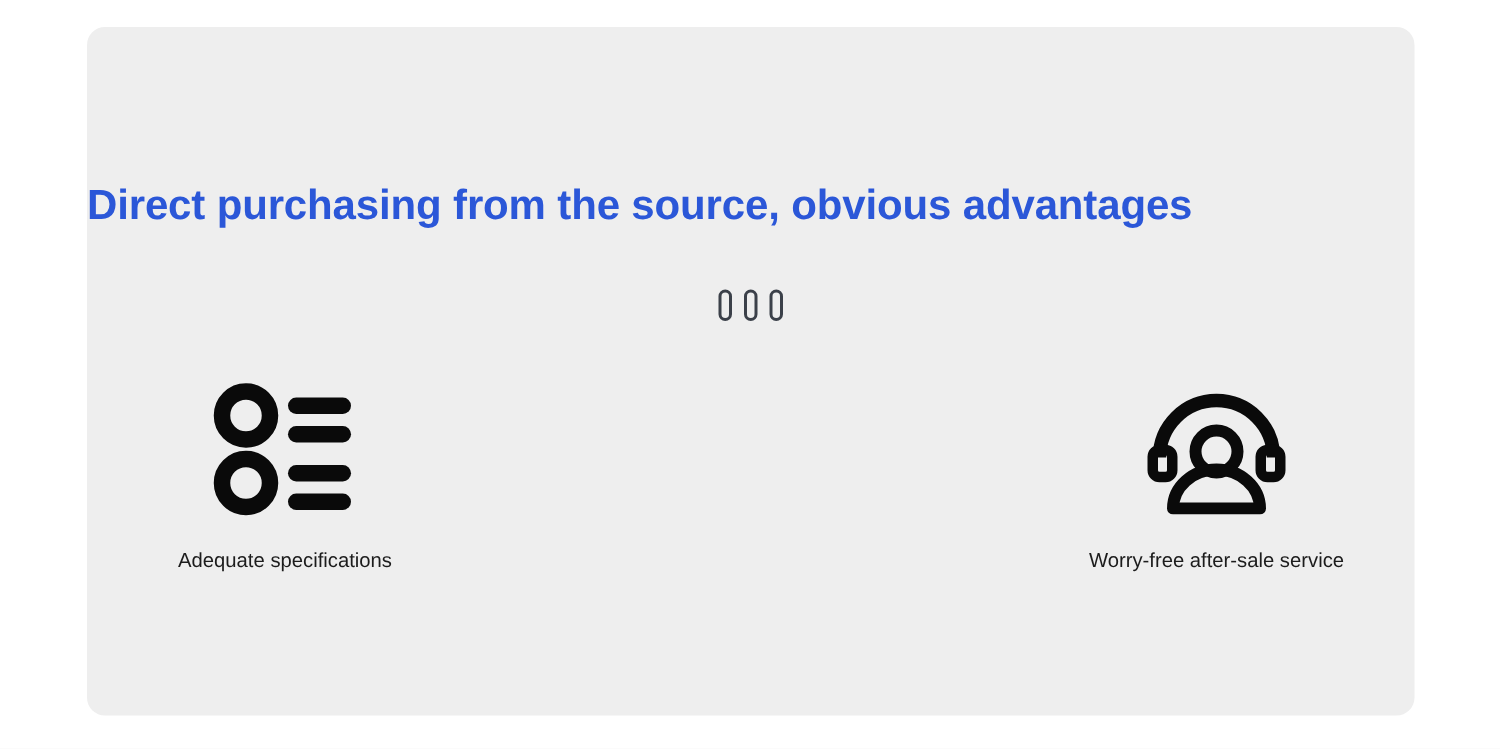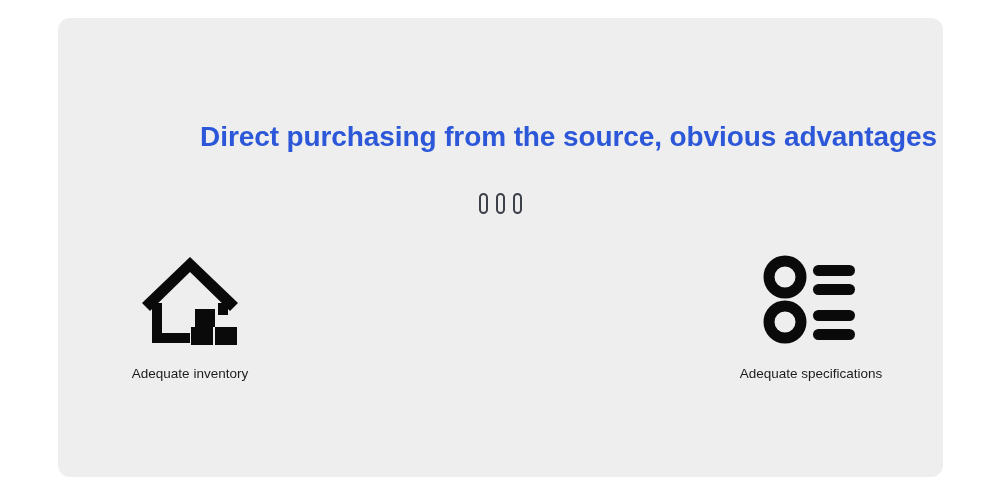--- a/index.html
+++ b/index.html
@@ -33,21 +33,21 @@
     border-radius: 12px;
     box-sizing: border-box;
   }
 
   
   .headline {
     position: absolute;
     left: 0;
     top: 103px;
     width: 879px;
-    text-align: right;
+    text-align: left;
     color: #2b57d8;
     font-family: "Liberation Sans Narrow", "Liberation Sans", sans-serif;
     font-size: 28px;
     font-weight: bold;
     letter-spacing: -0.1px;
     white-space: nowrap;
   }
 
   
   .separator {
@@ -116,57 +116,53 @@
     <div class="headline">Direct purchasing from the source, obvious advantages</div>
 
     <div class="separator">
       <span class="sep-pill"></span>
       <span class="sep-pill"></span>
       <span class="sep-pill"></span>
     </div>
 
     <div class="features">
 
-      <div class="feature">
-        <div class="feature-icon">
-          <svg width="104" height="94" viewBox="0 0 104 94" fill="none" xmlns="http://www.w3.org/2000/svg">
-
-            <path d="M52 4 L100 50 L92 58 L52 19 L12 58 L4 50 Z" fill="#0a0a0a"></path>
-
-            <rect x="14" y="50" width="10" height="40" fill="#0a0a0a"></rect>
-
-            <rect x="80" y="50" width="10" height="12" fill="#0a0a0a"></rect>
-
-            <rect x="14" y="80" width="38" height="10" fill="#0a0a0a"></rect>
-
-            <rect x="57" y="56" width="20" height="18" fill="#0a0a0a"></rect>
-
-            <rect x="53" y="74" width="22" height="18" fill="#0a0a0a"></rect>
-
-            <rect x="77" y="74" width="22" height="18" fill="#0a0a0a"></rect>
-          </svg>
-        </div>
-        <div class="feature-label">Adequate inventory</div>
-      </div>
 
       <div class="feature">
         <div class="feature-icon">
           <svg width="96" height="90" viewBox="0 0 96 90" fill="none" xmlns="http://www.w3.org/2000/svg">
 
             <circle cx="22" cy="22" r="16" stroke="#0a0a0a" stroke-width="11" fill="none"></circle>
 
             <circle cx="22" cy="67" r="16" stroke="#0a0a0a" stroke-width="11" fill="none"></circle>
 
             <rect x="50" y="10" width="42" height="11" rx="5.5" fill="#0a0a0a"></rect>
             <rect x="50" y="29" width="42" height="11" rx="5.5" fill="#0a0a0a"></rect>
 
             <rect x="50" y="55" width="42" height="11" rx="5.5" fill="#0a0a0a"></rect>
             <rect x="50" y="74" width="42" height="11" rx="5.5" fill="#0a0a0a"></rect>
           </svg>
         </div>
         <div class="feature-label">Adequate specifications</div>
       </div>
 
 
+      <div class="feature">
+        <div class="feature-icon">
+          <svg width="96" height="86" viewBox="0 0 96 86" fill="none" xmlns="http://www.w3.org/2000/svg">
+
+            <path d="M10 48 A38 38 0 0 1 86 48" stroke="#0a0a0a" stroke-width="9" fill="none" stroke-linecap="butt"></path>
+
+            <rect x="5.5" y="43" width="13" height="18" rx="4.5" stroke="#0a0a0a" stroke-width="7" fill="none"></rect>
+
+            <rect x="77.5" y="43" width="13" height="18" rx="4.5" stroke="#0a0a0a" stroke-width="7" fill="none"></rect>
+
+            <circle cx="48" cy="44" r="14" stroke="#0a0a0a" stroke-width="8" fill="none"></circle>
+
+            <path d="M19 82 A29 26 0 0 1 77 82 Z" stroke="#0a0a0a" stroke-width="8" fill="none" stroke-linejoin="round"></path>
+          </svg>
+        </div>
+        <div class="feature-label">Worry-free after-sale service</div>
+      </div>
 
     </div>
   </div>
 </div>
 
 </body></html>

